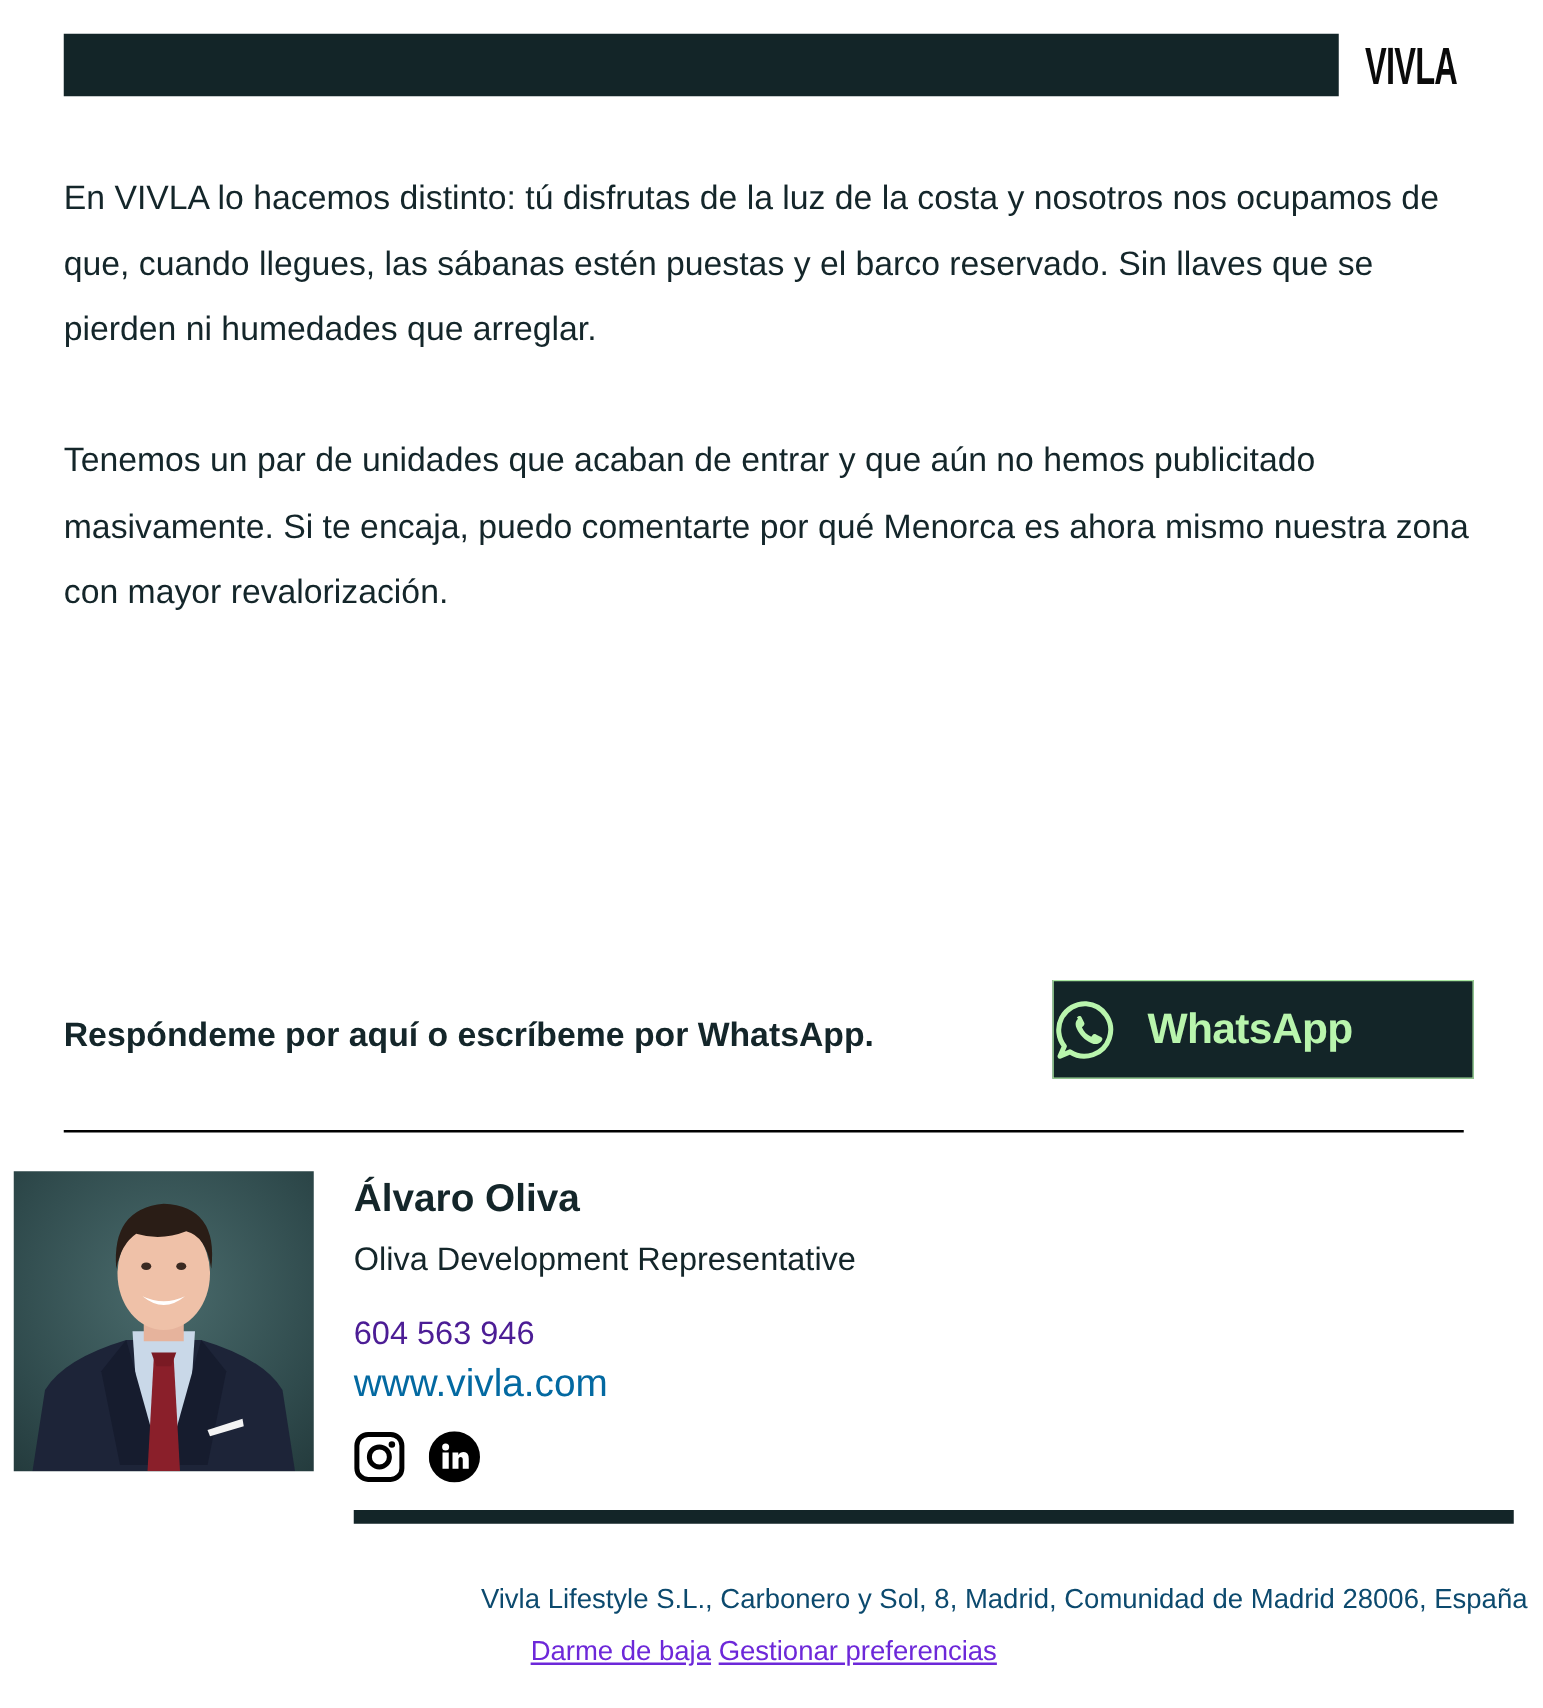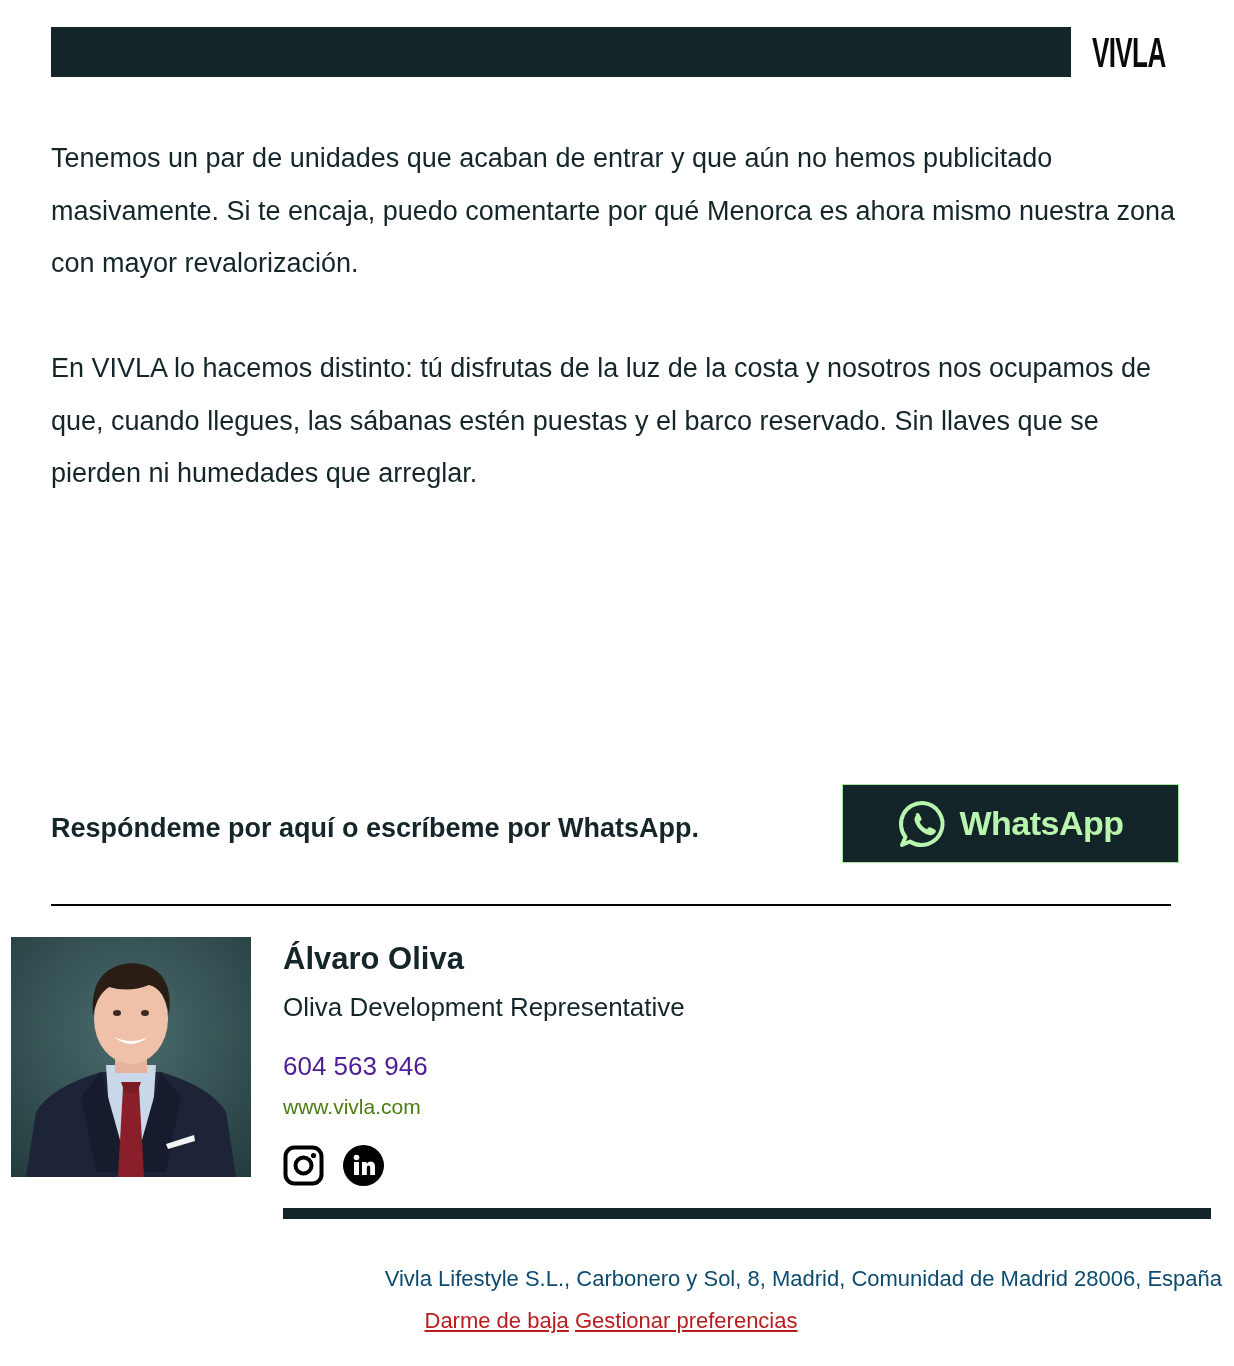--- a/index.html
+++ b/index.html
@@ -10,51 +10,51 @@
     .logo { position: absolute; left: 1092px; top: 28px; width: 80px; height: 50px;
             font-family: "Liberation Sans", sans-serif; font-weight: 700; font-size: 42px; color: #0a0a0a;
             letter-spacing: -1px; transform: scaleX(0.62); transform-origin: left center; line-height: 50px; white-space: nowrap; }
 
     .body-text { position: absolute; left: 51px; top: 132px; width: 1140px; font-size: 27px; line-height: 52.5px; color: #14262a; }
     .para { margin-bottom: 52.5px; }
     .para:last-child { margin-bottom: 0; }
 
     .cta-text { position: absolute; left: 51px; top: 806px; font-size: 27px; font-weight: 700; color: #14262a; line-height: 44px; }
     .wa-button { position: absolute; left: 842px; top: 784px; width: 337px; height: 79px; background: #132528;
-                 border: 1.5px solid #a8e6a0; display: flex; align-items: center; justify-content: center; gap: 10px; cursor: pointer; text-decoration: none; }
+                 border: 1.5px solid #a8e6a0; display: flex; align-items: center; justify-content: flex-start; gap: 23px; cursor: pointer; text-decoration: none; }
     .wa-icon { width: 52px; height: 52px; display: block; }
     .wa-label { color: #b9f5ad; font-weight: 700; font-size: 34px; letter-spacing: -0.5px; }
 
     .divider { position: absolute; left: 51px; top: 904px; width: 1120px; height: 2px; background: #000; }
 
     .photo { position: absolute; left: 11px; top: 937px; width: 240px; height: 240px; overflow: hidden;
              background: radial-gradient(circle at 50% 40%, #4a6b6c 0%, #2f4a4c 70%, #243b3d 100%); }
 
     .sig { position: absolute; left: 283px; top: 937px; }
     .sig-name { font-size: 31px; font-weight: 700; color: #14262a; line-height: 44px; }
     .sig-role { position: absolute; top: 52px; font-size: 26px; color: #14262a; white-space: nowrap; line-height: 36px; }
     .sig-phone { position: absolute; top: 111px; font-size: 26px; color: #4c1d95; white-space: nowrap; line-height: 36px; }
-    .sig-web { position: absolute; top: 152px; font-size: 21px; color: #4d7c0f; white-space: nowrap; line-height: 36px; text-decoration: none; }
+    .sig-web { position: absolute; top: 152px; font-size: 31px; color: #0369a1; white-space: nowrap; line-height: 36px; text-decoration: none; }
     .social { position: absolute; top: 208px; display: flex; gap: 19px; }
     .social a { display: block; width: 41px; height: 41px; }
     .bottom-bar { position: absolute; left: 283px; top: 1208px; width: 928px; height: 11px; background: #132528; }
 
     .footer-addr { position: absolute; left: 0; top: 1264px; width: 1222px; text-align: right; font-size: 22px; color: #0c4a6e; line-height: 30px; }
     .footer-links { position: absolute; left: 0; top: 1306px; width: 1222px; text-align: center; font-size: 22px; line-height: 30px; }
-    .footer-links a { color: #b91c1c; text-decoration: underline; }
+    .footer-links a { color: #6d28d9; text-decoration: underline; }
   </style>
 </head>
 <body>
 
 <div class="header-bar"></div>
 <div class="logo">VIVLA</div>
 
 <div class="body-text">
+  <div class="para">En VIVLA lo hacemos distinto: tú disfrutas de la luz de la costa y nosotros nos ocupamos de que, cuando llegues, las sábanas estén puestas y el barco reservado. Sin llaves que se pierden ni humedades que arreglar.</div>
   <div class="para">Tenemos un par de unidades que acaban de entrar y que aún no hemos publicitado masivamente. Si te encaja, puedo comentarte por qué Menorca es ahora mismo nuestra zona con mayor revalorización.</div>
-  <div class="para">En VIVLA lo hacemos distinto: tú disfrutas de la luz de la costa y nosotros nos ocupamos de que, cuando llegues, las sábanas estén puestas y el barco reservado. Sin llaves que se pierden ni humedades que arreglar.</div>
 </div>
 
 <div class="cta-text">Respóndeme por aquí o escríbeme por WhatsApp.</div>
 
 <a class="wa-button">
   <svg class="wa-icon" viewBox="0 0 52 52">
     <path d="M26 5 A21 21 0 1 1 13 43.5 L5 47 L8.5 39 A21 21 0 0 1 26 5 Z" fill="none" stroke="#b9f5ad" stroke-width="4" stroke-linejoin="round"></path>
     <path d="M18.5 16 c1.5-1.5 3-1.5 3.8 0 l2 4 c0.6 1.2 0.2 2.2-0.8 3 l-1 0.8 c1.5 3.5 4 6 7.5 7.5 l0.8-1 c0.8-1 1.8-1.4 3-0.8 l4 2 c1.5 0.8 1.5 2.3 0 3.8 c-2 2-4.5 2.5-7.5 1.2 c-5.5-2.3-9.8-6.6-12.1-12.1 c-1.3-3-0.8-5.5 1.2-7.5 z" fill="#b9f5ad"></path>
   </svg>
   <span class="wa-label">WhatsApp</span>

